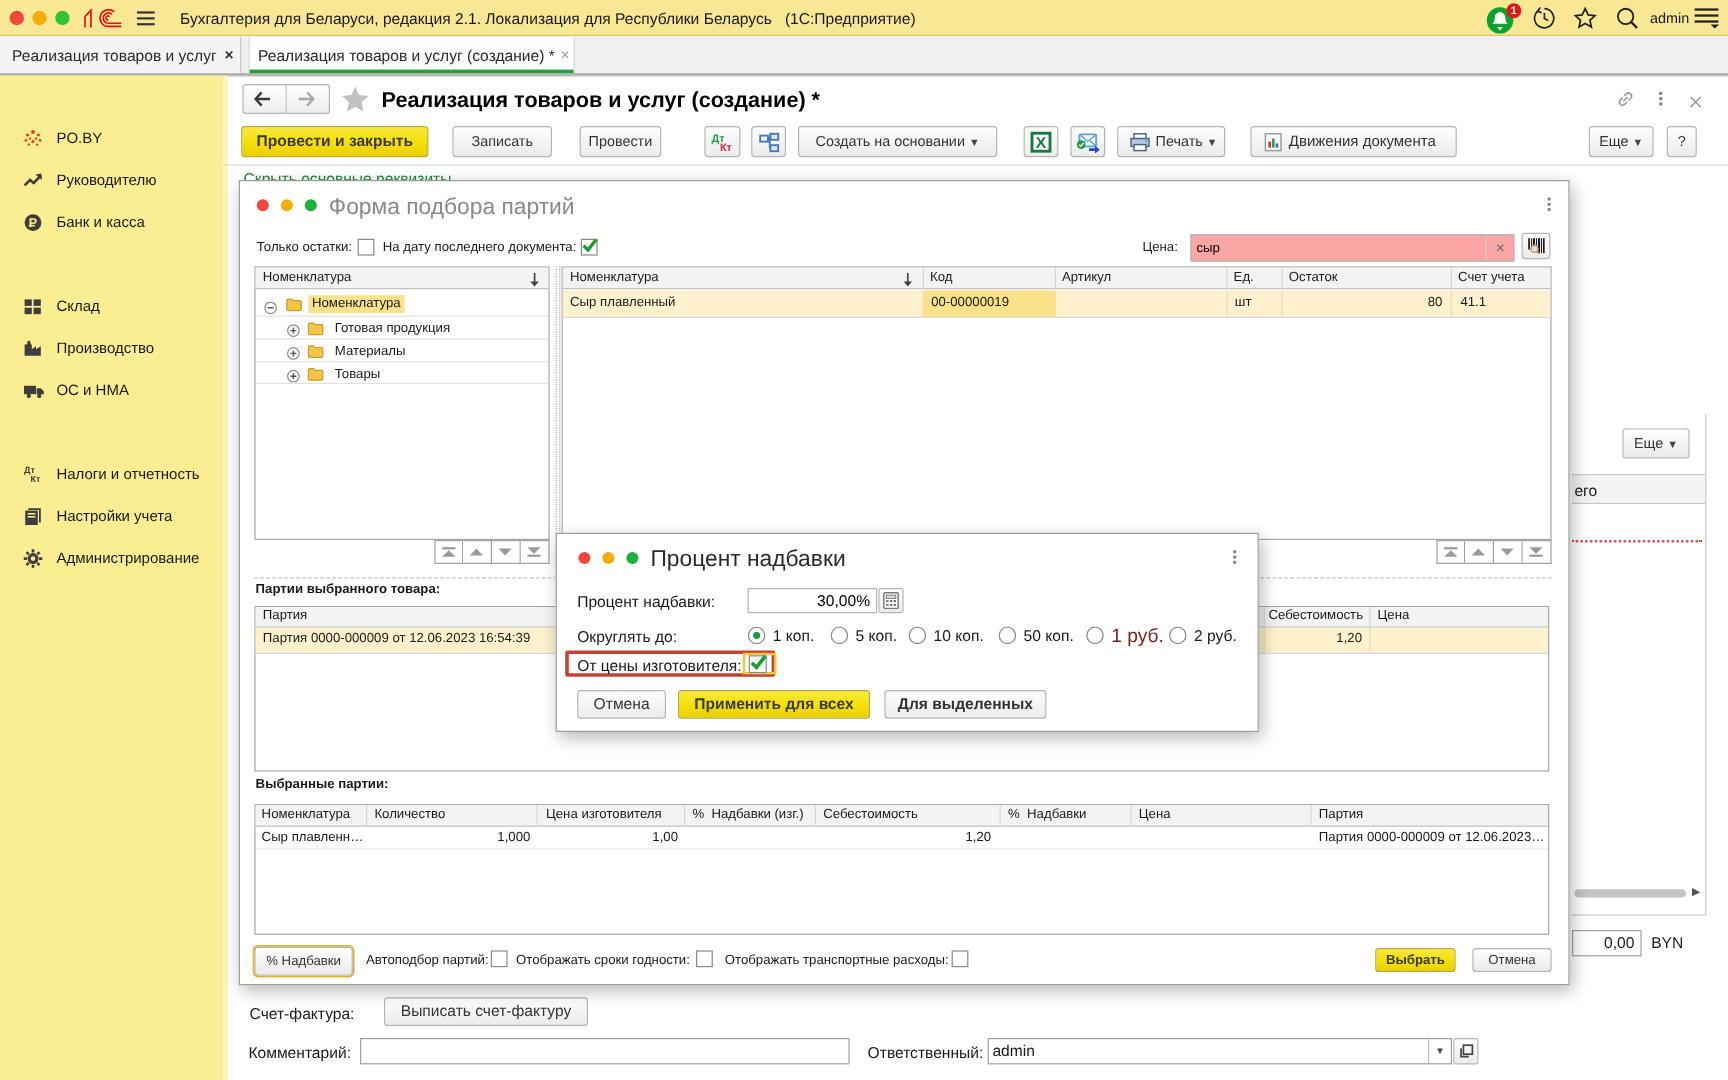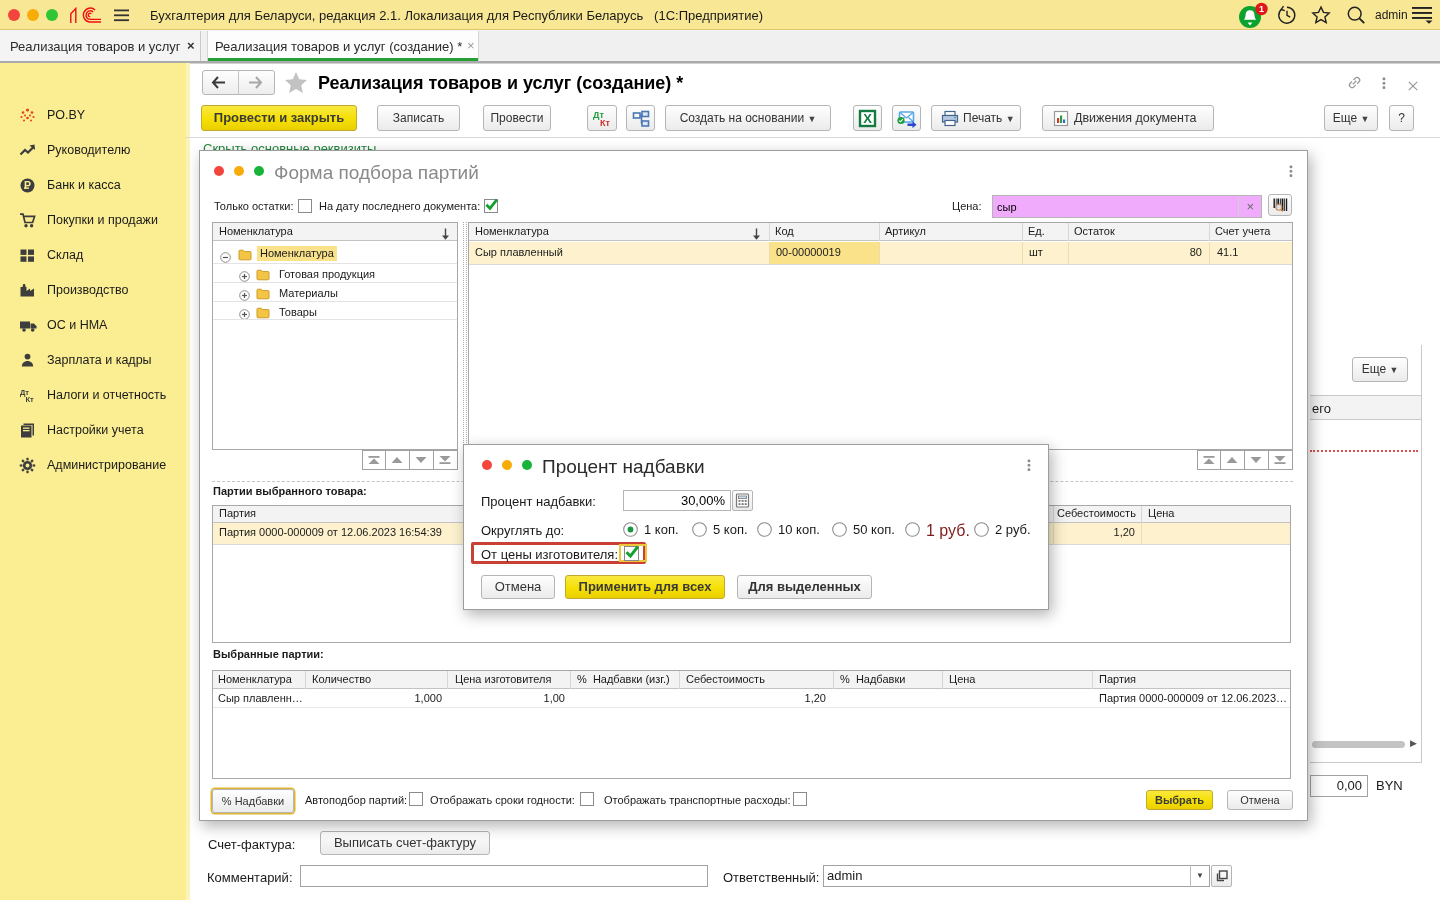--- a/index.html
+++ b/index.html
@@ -135,30 +135,20 @@
       <div class="tx">Руководителю</div>
     </div>
 <div class="sbitem" style="top:110px;">
       <div class="ic"><svg width="17" height="17" viewBox="0 0 17 17">
           <circle cx="8.5" cy="8.5" r="7" fill="#3d3d3d"></circle>
           <text x="8.5" y="12.2" font-size="10.5" font-weight="bold" fill="#fbee92" text-anchor="middle" font-family="Liberation Sans">P</text>
           <rect x="5" y="10.4" width="5" height="1.4" fill="#fbee92"></rect>
         </svg></div>
       <div class="tx">Банк и касса</div>
     </div>
-<div class="sbitem" style="top:145px;">
-      <div class="ic"><svg width="18" height="17" viewBox="0 0 18 17">
-          <g fill="none" stroke="#3d3d3d" stroke-width="1.7">
-            <path d="M1 2.2 H4 L6 10.5 H13.6 L15.6 4.4 H4.8"></path>
-          </g>
-          <circle cx="7" cy="13.8" r="1.7" fill="#3d3d3d"></circle>
-          <circle cx="12.6" cy="13.8" r="1.7" fill="#3d3d3d"></circle>
-        </svg></div>
-      <div class="tx">Покупки и продажи</div>
-    </div>
 <div class="sbitem" style="top:215px;">
       <div class="ic"><svg width="18" height="17" viewBox="0 0 18 17">
           <path d="M1.5 14.5 V5 L3.5 5 4.2 2 6 2 6.7 5 7.5 5 V9 L11 6.5 V9 L15 6.5 V14.5 Z" fill="#3d3d3d"></path>
         </svg></div>
       <div class="tx">Производство</div>
     </div>
 <div class="sbitem" style="top:180px;">
       <div class="ic"><svg width="17" height="17" viewBox="0 0 17 17">
           <g fill="#3d3d3d">
             <rect x="1.5" y="2.5" width="6" height="5.4"></rect>
@@ -170,27 +160,20 @@
       <div class="tx">Склад</div>
     </div>
 <div class="sbitem" style="top:250px;">
       <div class="ic"><svg width="19" height="17" viewBox="0 0 19 17">
           <rect x="1" y="4.5" width="10" height="7" fill="#3d3d3d"></rect>
           <path d="M11.5 6.5 h3.5 l2.5 2.7 v2.3 h-6 z" fill="#3d3d3d"></path>
           <circle cx="5" cy="13" r="1.8" fill="#3d3d3d"></circle>
           <circle cx="13.7" cy="13" r="1.8" fill="#3d3d3d"></circle>
         </svg></div>
       <div class="tx">ОС и НМА</div>
-    </div>
-<div class="sbitem" style="top:285px;">
-      <div class="ic"><svg width="17" height="17" viewBox="0 0 17 17">
-          <circle cx="8.5" cy="4.6" r="2.9" fill="#3d3d3d"></circle>
-          <path d="M2.8 14.6 c0-3.4 2.5-5.6 5.7-5.6 s5.7 2.2 5.7 5.6 z" fill="#3d3d3d"></path>
-        </svg></div>
-      <div class="tx">Зарплата и кадры</div>
     </div>
 <div class="sbitem" style="top:320px;">
       <div class="ic"><svg width="18" height="17" viewBox="0 0 18 17">
           <text x="1" y="7.5" font-size="7.5" font-weight="bold" fill="#3d3d3d" font-family="Liberation Sans">Дт</text>
           <text x="6.5" y="15" font-size="7.5" font-weight="bold" fill="#3d3d3d" font-family="Liberation Sans">Кт</text>
         </svg></div>
       <div class="tx">Налоги и отчетность</div>
     </div>
 <div class="sbitem" style="top:355px;">
       <div class="ic"><svg width="17" height="17" viewBox="0 0 17 17">
@@ -364,21 +347,21 @@
 
   <div class="td" style="left:14px;top:49px;">Только остатки:</div>
   <div class="chk" style="left:98px;top:48px;"></div>
   <div class="td" style="left:119px;top:49px;">На дату последнего документа:</div>
   <div class="chk" style="left:284px;top:48px;"></div>
   <div class="abs" style="left:284px;top:46px;"><svg width="15" height="15" viewBox="0 0 14 14">
         <path d="M2.2 7.2 L5.6 10.6 L12 2.4" fill="none" stroke="#14a02e" stroke-width="2.6"></path>
       </svg></div>
 
   <div class="td" style="left:752px;top:49px;">Цена:</div>
-  <div class="abs" style="left:792px;top:44px;width:270px;height:23px;background:#f0abfc;border:1px solid #b5b5b5;">
+  <div class="abs" style="left:792px;top:44px;width:270px;height:23px;background:#fca5a5;border:1px solid #b5b5b5;">
     <span style="position:absolute;left:4px;top:5px;font-size:11px;">сыр</span>
     <span style="position:absolute;right:7px;top:3px;font-size:13px;color:#666;">×</span>
     <div style="position:absolute;right:22px;top:0;bottom:0;width:1px;background:#d0d0d0;"></div>
   </div>
   <div class="btn" style="left:1068px;top:43px;width:24px;height:22px;">
       <span class="abs" style="left:2px;top:2px;"><svg width="18" height="16" viewBox="0 0 18 16">
           <g fill="#1a1a1a">
             <rect x="2.5" y="1.5" width="1.4" height="9.5"></rect>
             <rect x="4.8" y="1.5" width="0.8" height="9.5"></rect>
             <rect x="6.4" y="1.5" width="1.8" height="9.5"></rect>

